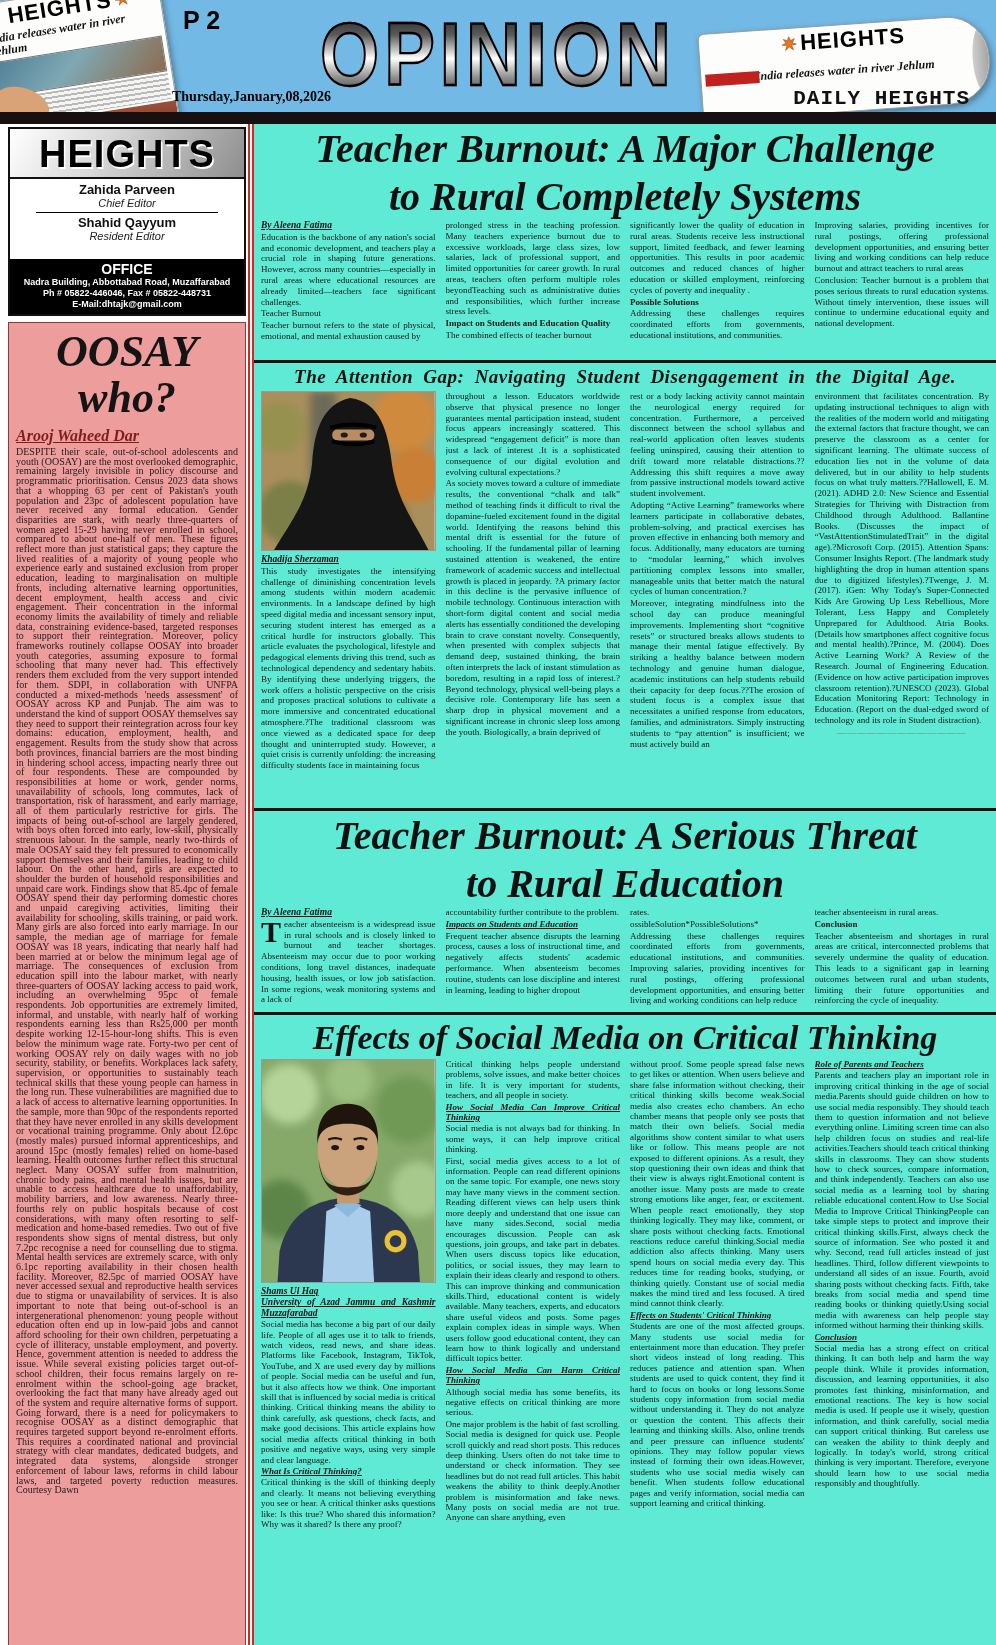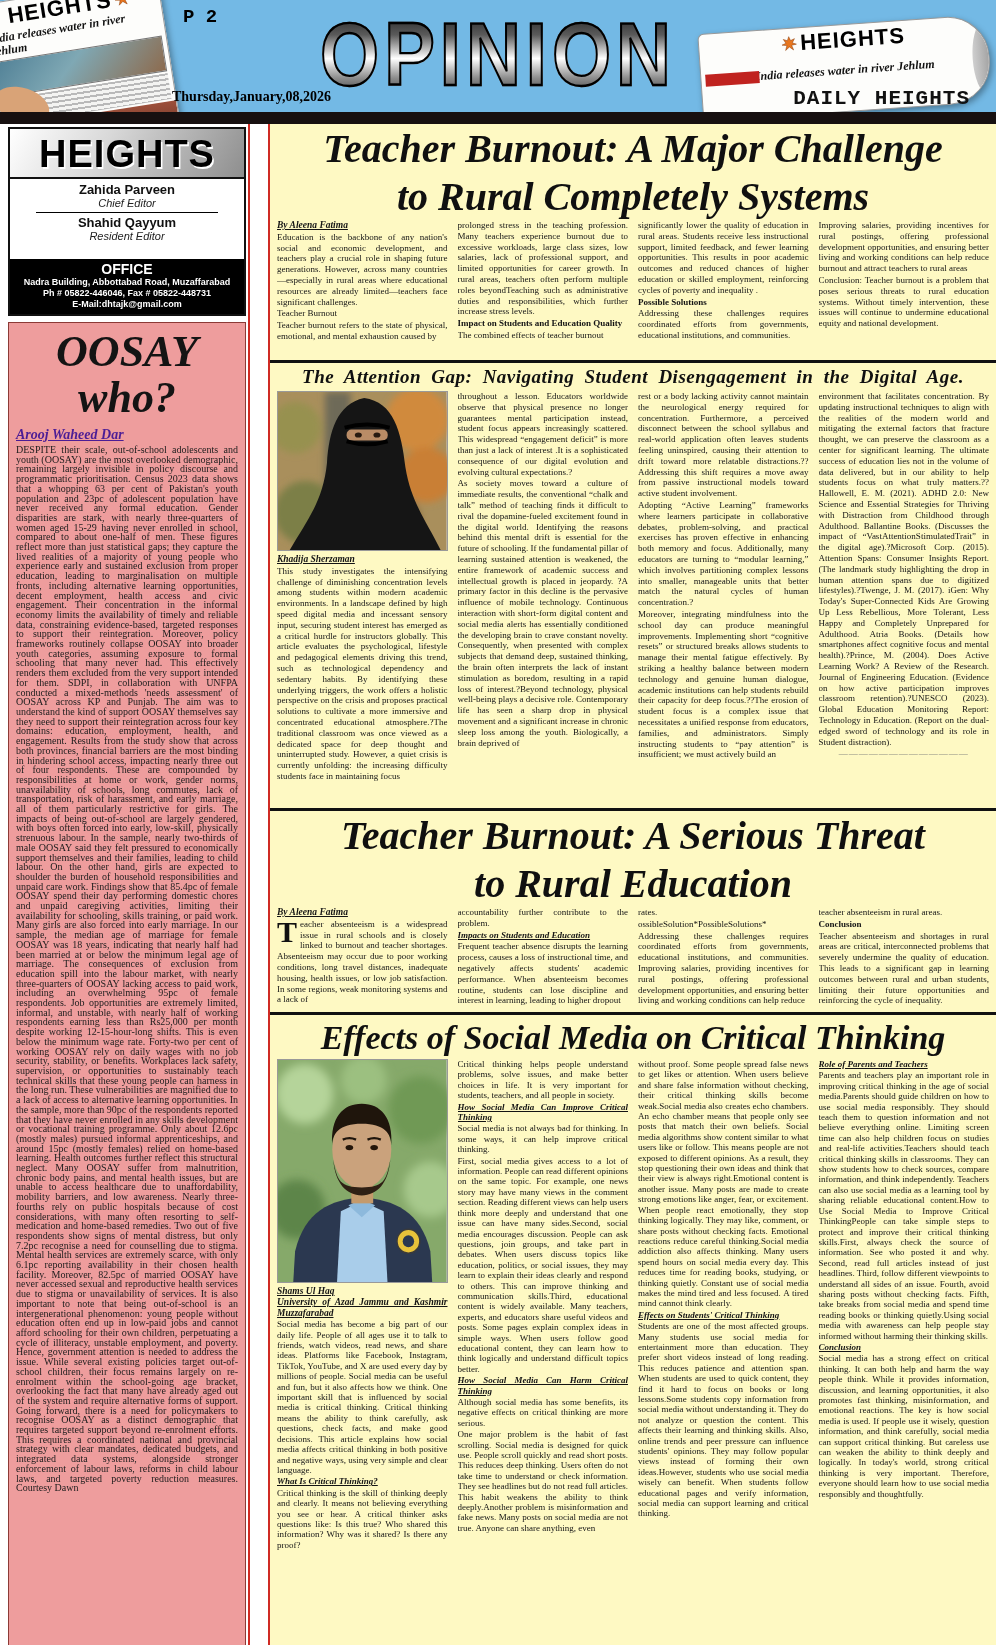--- a/index.html
+++ b/index.html
@@ -1,21 +1,21 @@
 <!DOCTYPE html>
 <html><head>
 <meta charset="utf-8">
 <style>
   html,body{margin:0;padding:0;background:#e9e9e9;}
   .page{position:relative;width:996px;height:1645px;background:#ffffff;overflow:hidden;
         font-family:"Liberation Serif","DejaVu Serif",serif;}
   
   .topbar{position:relative;height:112px;background:#73b9e5;overflow:hidden;}
-  .page-label{position:absolute;left:183px;top:6px;font-family:Liberation Mono, monospace;
-              font-weight:bold;font-size:19px;color:#000;z-index:3;}
+  .page-label{position:absolute;left:183px;top:6px;font-family:Liberation Sans, sans-serif;
+              font-weight:bold;font-size:25px;color:#000;z-index:3;}
   .opinion-title{position:absolute;left:50%;top:2px;transform:translateX(-50%) scaleY(1.18);transform-origin:top center;
               font-family:"Liberation Sans","DejaVu Sans",sans-serif;font-weight:bold;font-size:76px;letter-spacing:5px;
               background:linear-gradient(180deg,#0a0a0a 0%,#5a5a5a 32%,#ffffff 55%,#8d8d8d 74%,#1c1c1c 100%);
               -webkit-background-clip:text;background-clip:text;color:transparent;-webkit-text-stroke:2px #000;z-index:3;}
   .header-date{position:absolute;left:172px;bottom:7px;font-weight:bold;font-size:14px;color:#000;z-index:3;}
   .brand{position:absolute;right:26px;bottom:2px;font-family:Liberation Mono, monospace;
          font-weight:bold;font-size:21px;letter-spacing:1px;color:#111;z-index:3;}
   
   .np{position:absolute;background:#fdfdfb;border:1px solid #9a9a9a;box-shadow:2px 3px 6px rgba(0,0,0,.35);overflow:hidden;z-index:1;}
   .np-left{left:-14px;top:-10px;width:182px;height:146px;transform:rotate(-9deg);}
@@ -28,39 +28,39 @@
   .fake-lines{height:26px;margin:2px 4px;background:repeating-linear-gradient(180deg,#b9b9b9 0 2px,#f4f4f2 2px 5px);}
   .np-photo{height:34px;margin:2px 4px;background:linear-gradient(135deg,#4f7f95 0%,#7fa8b4 45%,#8d6b4e 100%);border:1px solid #777;}
   .np-brick{height:22px;margin:0 0;background:linear-gradient(180deg,#9c4f3a,#7e3f2e);}
   .np-redbar{position:absolute;left:4px;top:40px;width:54px;height:12px;background:#c0231f;}
   .np-rollend{position:absolute;right:-8px;top:8px;width:24px;height:70px;border-radius:50%;background:linear-gradient(90deg,#cfcfcf,#8f8f8f);}
   .hand{position:absolute;left:-6px;bottom:-10px;width:56px;height:34px;border-radius:50%;background:#d9a377;transform:rotate(18deg);z-index:2;}
   .black-bar{height:12px;background:#171010;}
   
   .content{display:flex;height:1521px;}
   .left-col{width:242px;margin-left:8px;border-right:2px solid #cf2b24;padding-right:2px;box-sizing:border-box;}
-  .main-col{flex:1;border-left:2px solid #cf2b24;margin-left:18px;background:#fef9c3;overflow:hidden;}
+  .main-col{flex:1;border-left:2px solid #cf2b24;margin-left:2px;background:#5eead4;overflow:hidden;}
   
   .masthead{margin-top:3px;border:2px solid #111;background:#fff;}
   .mast-grad{background:linear-gradient(120deg,#ffffff 0%,#d8d8d8 40%,#8e8e8e 100%);border-bottom:2px solid #111;
              text-align:center;padding:5px 0 3px;}
   .mast-title{font-family:"Liberation Sans","DejaVu Sans",sans-serif;font-weight:900;font-size:38px;letter-spacing:1px;color:#000;
               text-shadow:1.5px 1.5px 0 #fff;line-height:40px;}
   .mast-white{text-align:center;padding:3px 0 16px;}
   .mast-name{font-family:"Liberation Sans","DejaVu Sans",sans-serif;font-weight:bold;font-size:13px;color:#111;line-height:15px;}
   .mast-role{font-family:"Liberation Sans","DejaVu Sans",sans-serif;font-style:italic;font-size:11px;color:#222;line-height:13px;}
   .mast-divider{width:78%;margin:2px auto;border-top:1.5px solid #000;}
   .mast-office{background:#000;color:#fff;text-align:center;padding:3px 2px 4px;}
   .office-label{font-family:"Liberation Sans","DejaVu Sans",sans-serif;font-weight:bold;font-size:14px;line-height:15px;}
   .office-line{font-family:"Liberation Sans","DejaVu Sans",sans-serif;font-weight:bold;font-size:9px;line-height:11px;}
   
   .oosay{margin-top:6px;height:1343px;box-sizing:border-box;background:#ee9d9d;border:1px solid #8c3a36;
          padding:6px 7px;overflow:hidden;}
   .oosay-title{text-align:center;font-weight:bold;font-style:italic;font-size:44px;line-height:46px;color:#141414;}
-  .oosay-byline{font-weight:bold;font-style:italic;text-decoration:underline;font-size:14px;margin:6px 0 2px;color:#4c1d95;}
+  .oosay-byline{font-weight:bold;font-style:italic;text-decoration:underline;font-size:16px;margin:6px 0 2px;color:#7f1d1d;}
   .oosay-body{font-size:10px;line-height:9.7px;text-align:justify;color:#1c1c1c;}
   
   .hr{height:3px;background:#111;}
   section{overflow:hidden;box-sizing:border-box;}
   .art1{height:236px;}
   .art2{height:445px;}
   .art3{height:201px;}
   .art4{height:630px;border-radius:28px;}
   .headline-xl{text-align:center;font-weight:bold;font-style:italic;font-size:40px;line-height:46px;color:#101010;margin-top:2px;}
   .headline-md{text-align:center;font-weight:bold;font-style:italic;font-size:19px;letter-spacing:.5px;word-spacing:5px;

